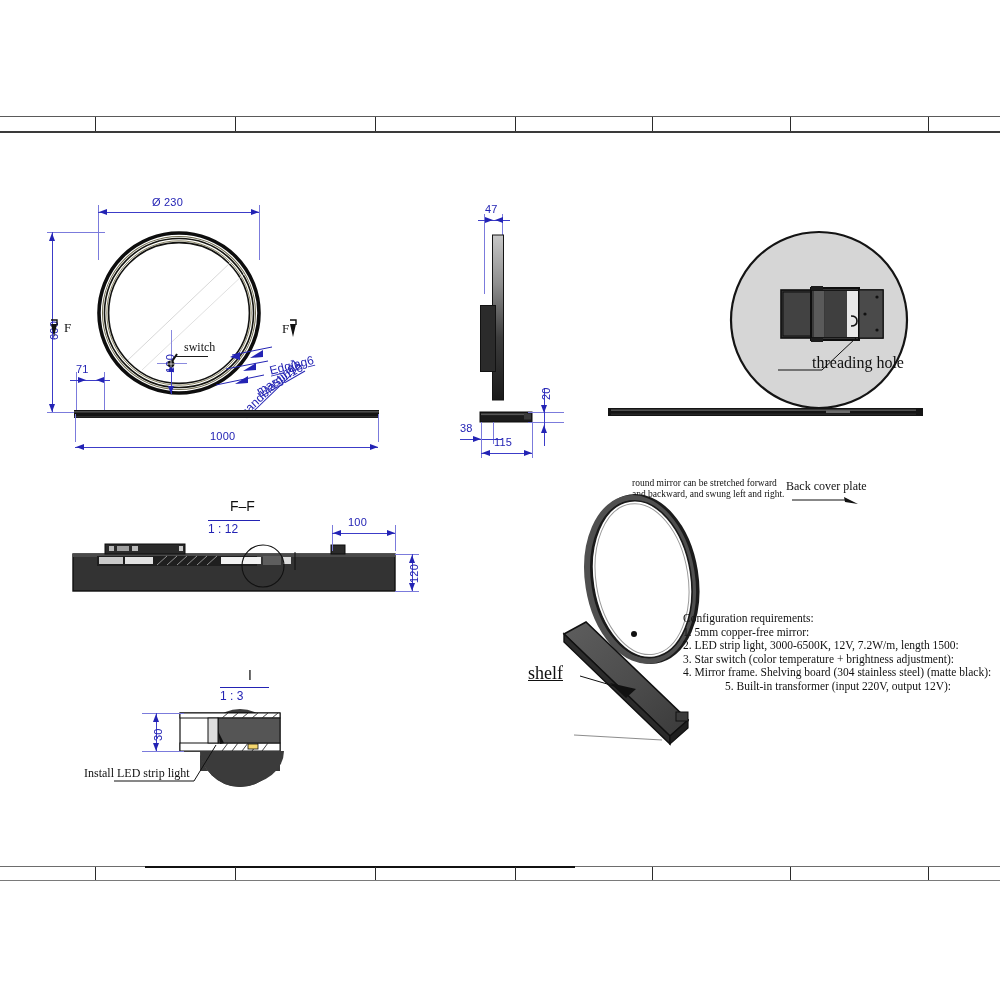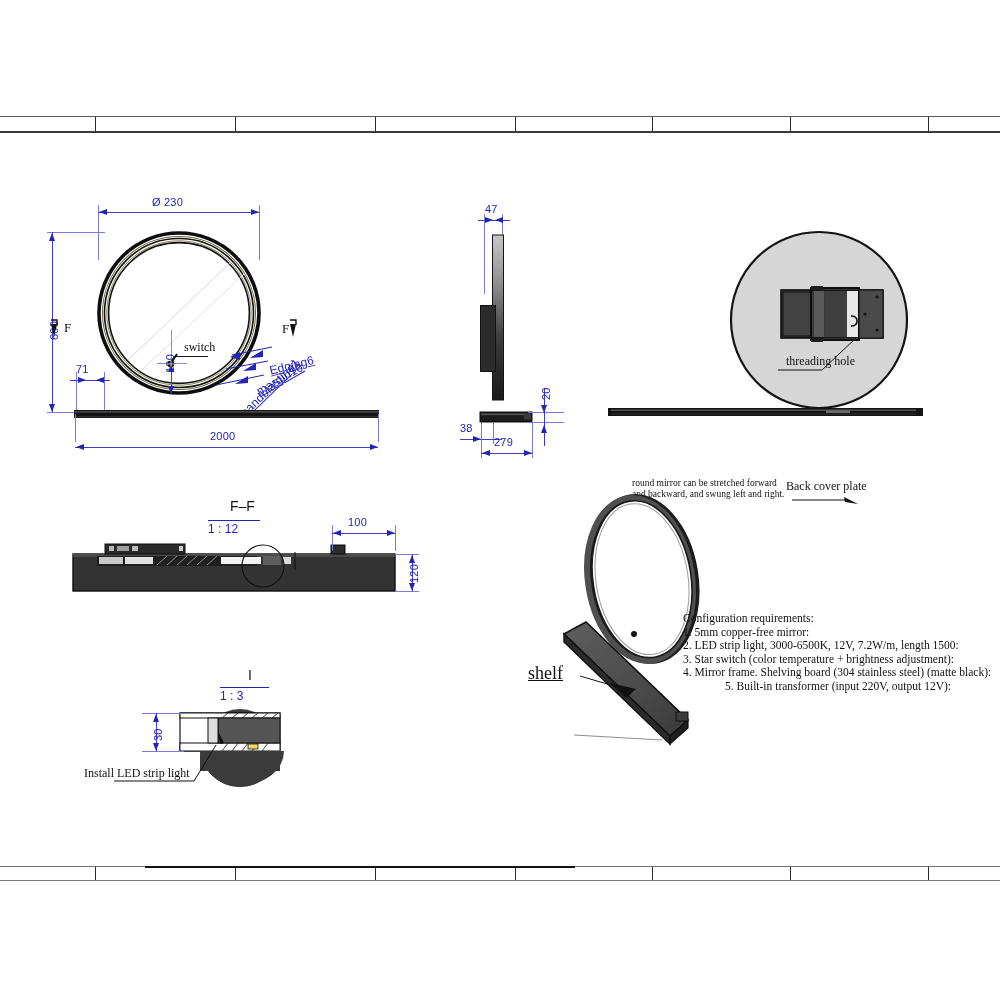--- a/index.html
+++ b/index.html
@@ -182,21 +182,21 @@
         <rect x="0" y="1" width="305" height="1.6" fill="#4b4b4b"></rect>
         <rect x="0" y="6" width="305" height="1.4" fill="#2d2d2d"></rect>
       </svg>
     </div>
 
     <div class="extline" style="left:75px;top:414px;width:1px;height:28px;"></div>
     <div class="extline" style="left:378px;top:414px;width:1px;height:28px;"></div>
     <div class="dimline" style="left:75px;top:447px;width:303px;height:1px;"></div>
     <div class="arrL" style="left:76px;top:444px;"></div>
     <div class="arrR" style="left:370px;top:444px;"></div>
-    <div class="dim" style="left:210px;top:430px;">2000</div>
+    <div class="dim" style="left:210px;top:430px;">1000</div>
   </div>
 
   <div class="abs" style="left:440px;top:190px;width:150px;height:280px;">
 
     <div class="extline" style="left:44px;top:24px;width:1px;height:80px;"></div>
     <div class="extline" style="left:62px;top:24px;width:1px;height:22px;"></div>
     <div class="dimline" style="left:38px;top:30px;width:32px;height:1px;"></div>
     <div class="arrR" style="left:45px;top:27px;"></div>
     <div class="arrL" style="left:55px;top:27px;"></div>
     <div class="dim" style="left:45px;top:13px;">47</div>
@@ -236,21 +236,21 @@
     <div class="extline" style="left:53px;top:232px;width:1px;height:22px;"></div>
     <div class="dimline" style="left:20px;top:249px;width:42px;height:1px;"></div>
     <div class="arrR" style="left:33px;top:246px;"></div>
     <div class="dim" style="left:20px;top:232px;">38</div>
 
     <div class="extline" style="left:41px;top:232px;width:1px;height:36px;"></div>
     <div class="extline" style="left:92px;top:232px;width:1px;height:36px;"></div>
     <div class="dimline" style="left:41px;top:263px;width:51px;height:1px;"></div>
     <div class="arrL" style="left:42px;top:260px;"></div>
     <div class="arrR" style="left:84px;top:260px;"></div>
-    <div class="dim" style="left:54px;top:246px;">279</div>
+    <div class="dim" style="left:54px;top:246px;">115</div>
   </div>
 
   <div class="abs" style="left:700px;top:230px;width:270px;height:200px;">
 
     <div class="abs" style="left:29px;top:0px;width:180px;height:180px;">
       <svg width="180" height="180" viewBox="0 0 180 180">
         <circle cx="90" cy="90" r="88" fill="#d6d6d6" stroke="#141414" stroke-width="2.2"></circle>
       </svg>
     </div>
 
@@ -279,21 +279,21 @@
         <rect x="30" y="50" width="12" height="4" fill="#1d1d1d"></rect>
       </svg>
     </div>
 
     <div class="abs" style="left:78px;top:108px;">
       <svg width="86" height="36" viewBox="0 0 86 36">
         <line x1="0" y1="32" x2="44" y2="32" stroke="#111" stroke-width="1"></line>
         <line x1="44" y1="32" x2="78" y2="0" stroke="#111" stroke-width="1"></line>
       </svg>
     </div>
-    <div class="lbl" style="left:86px;top:124px;font-size:12px;">threading hole</div>
+    <div class="lbl" style="left:112px;top:124px;font-size:16px;">threading hole</div>
 
     <div class="abs" style="left:-92px;top:178px;width:315px;height:8px;">
       <svg width="315" height="8" viewBox="0 0 315 8">
         <rect x="0" y="0" width="315" height="8" fill="#141414"></rect>
         <rect x="3" y="1.4" width="305" height="1.6" fill="#4f4f4f"></rect>
         <rect x="3" y="5.6" width="305" height="1.2" fill="#2c2c2c"></rect>
         <rect x="218" y="2.4" width="24" height="2.6" fill="#6b6b6b"></rect>
       </svg>
     </div>
   </div>

